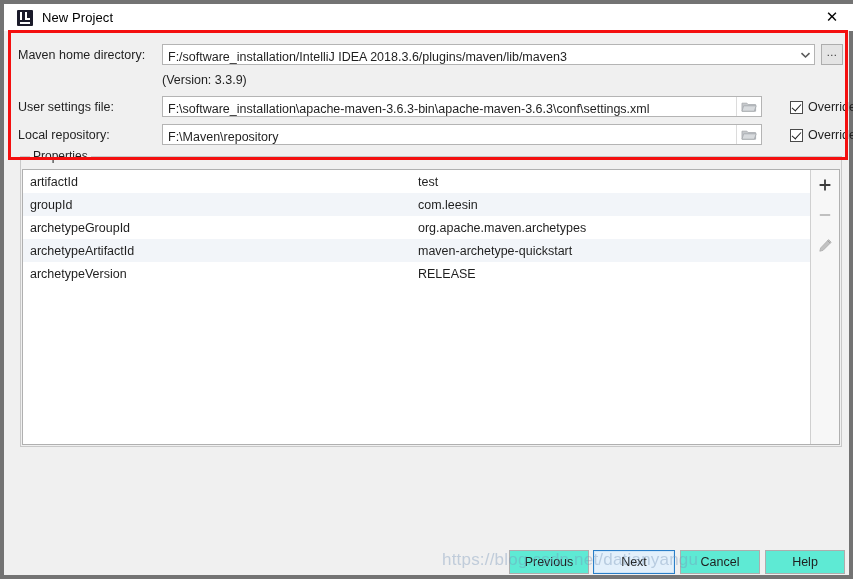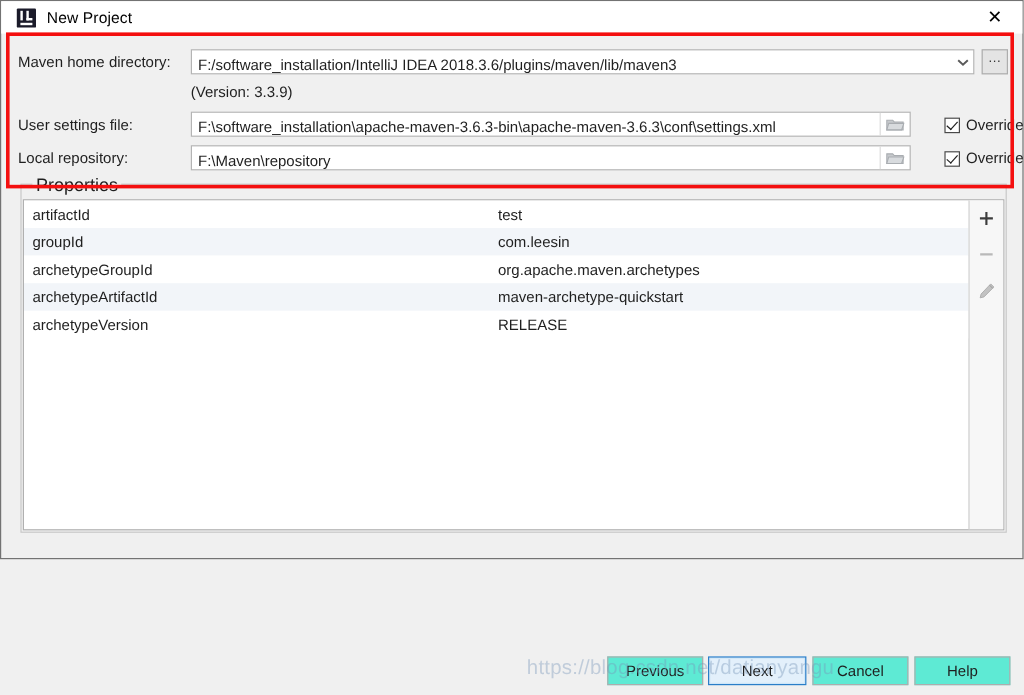--- a/index.html
+++ b/index.html
@@ -14,23 +14,23 @@
     font-size: 12.5px;
     color: #1f1f1f;
     overflow: hidden;
     position: relative;
   }
 
   
   #window {
     position: absolute;
     left: 0; top: 0;
-    width: 853px; height: 466px;
+    width: 853px; height: 579px;
     background: #f0f0f0;
-    border: 1px solid #737373;
+    border: 4px solid #737373;
     box-sizing: border-box;
   }
 
   
   #titlebar {
     position: absolute;
     left: 0; top: 0;
     width: 851px; height: 27px;
     background: #ffffff;
     display: flex;
@@ -201,21 +201,21 @@
     left: 16px; top: 152px;
     width: 822px; height: 291px;
     border: 1px solid #c8c8c8;
     box-sizing: border-box;
   }
   #props-legend {
     position: absolute;
     left: 26px; top: 145px;
     background: #f0f0f0;
     padding: 0 3px;
-    font-size: 15px;
+    font-size: 12px;
     color: #1f1f1f;
     z-index: 5;
   }
   #props-inner {
     position: absolute;
     left: 18px; top: 165px;
     width: 818px; height: 276px;
     border: 1px solid #b0b0b0;
     box-sizing: border-box;
     background: #ffffff;

